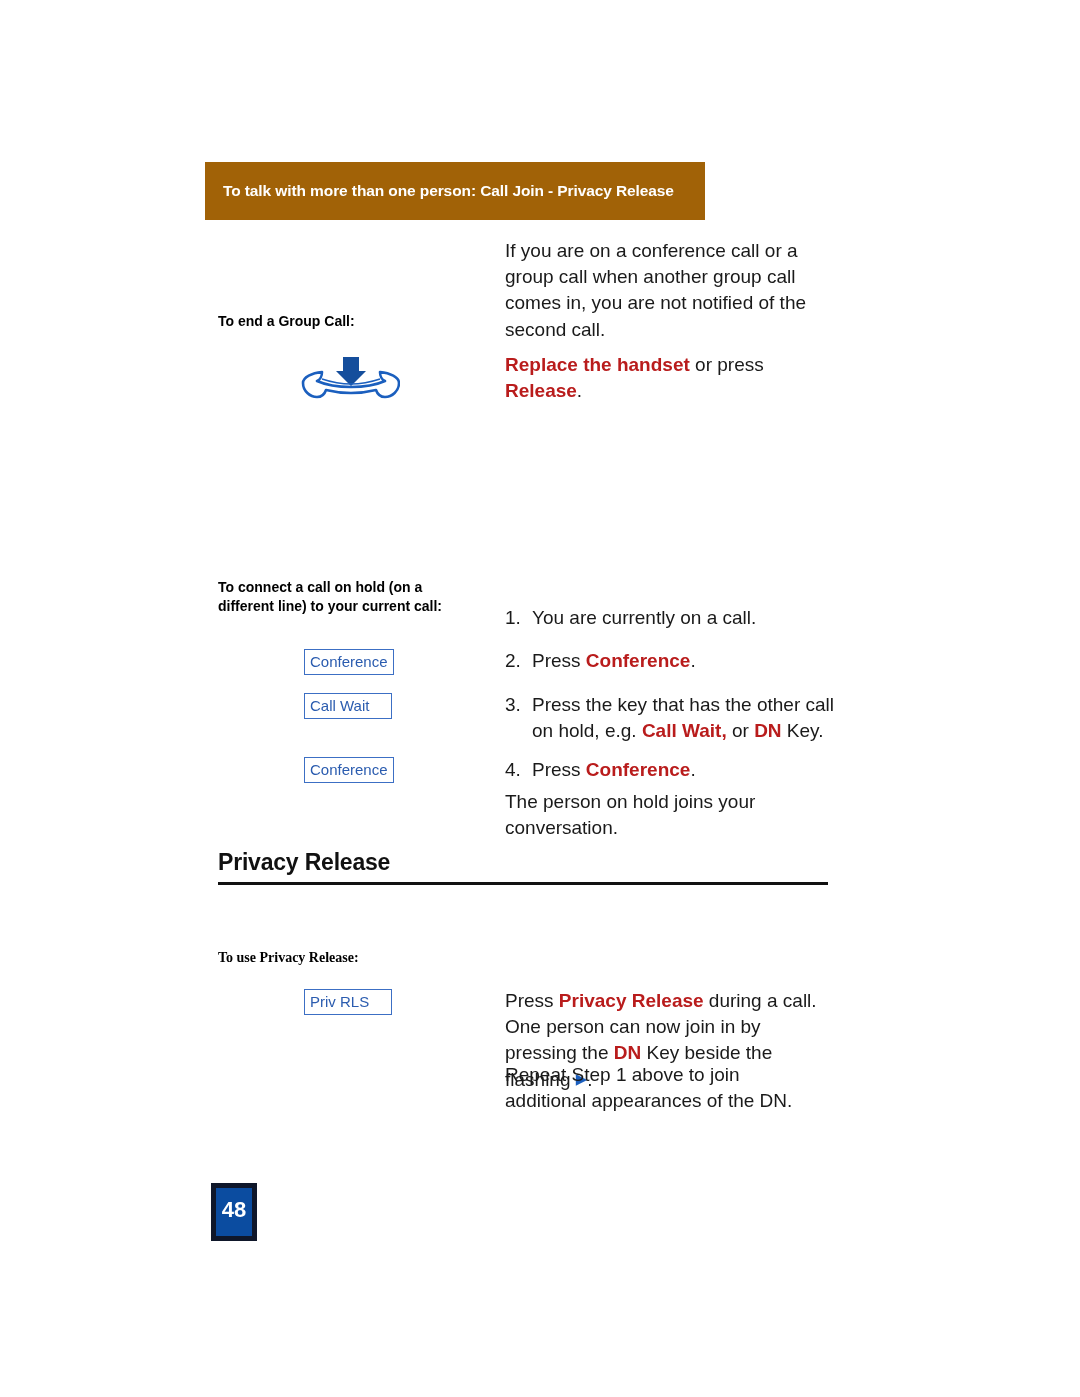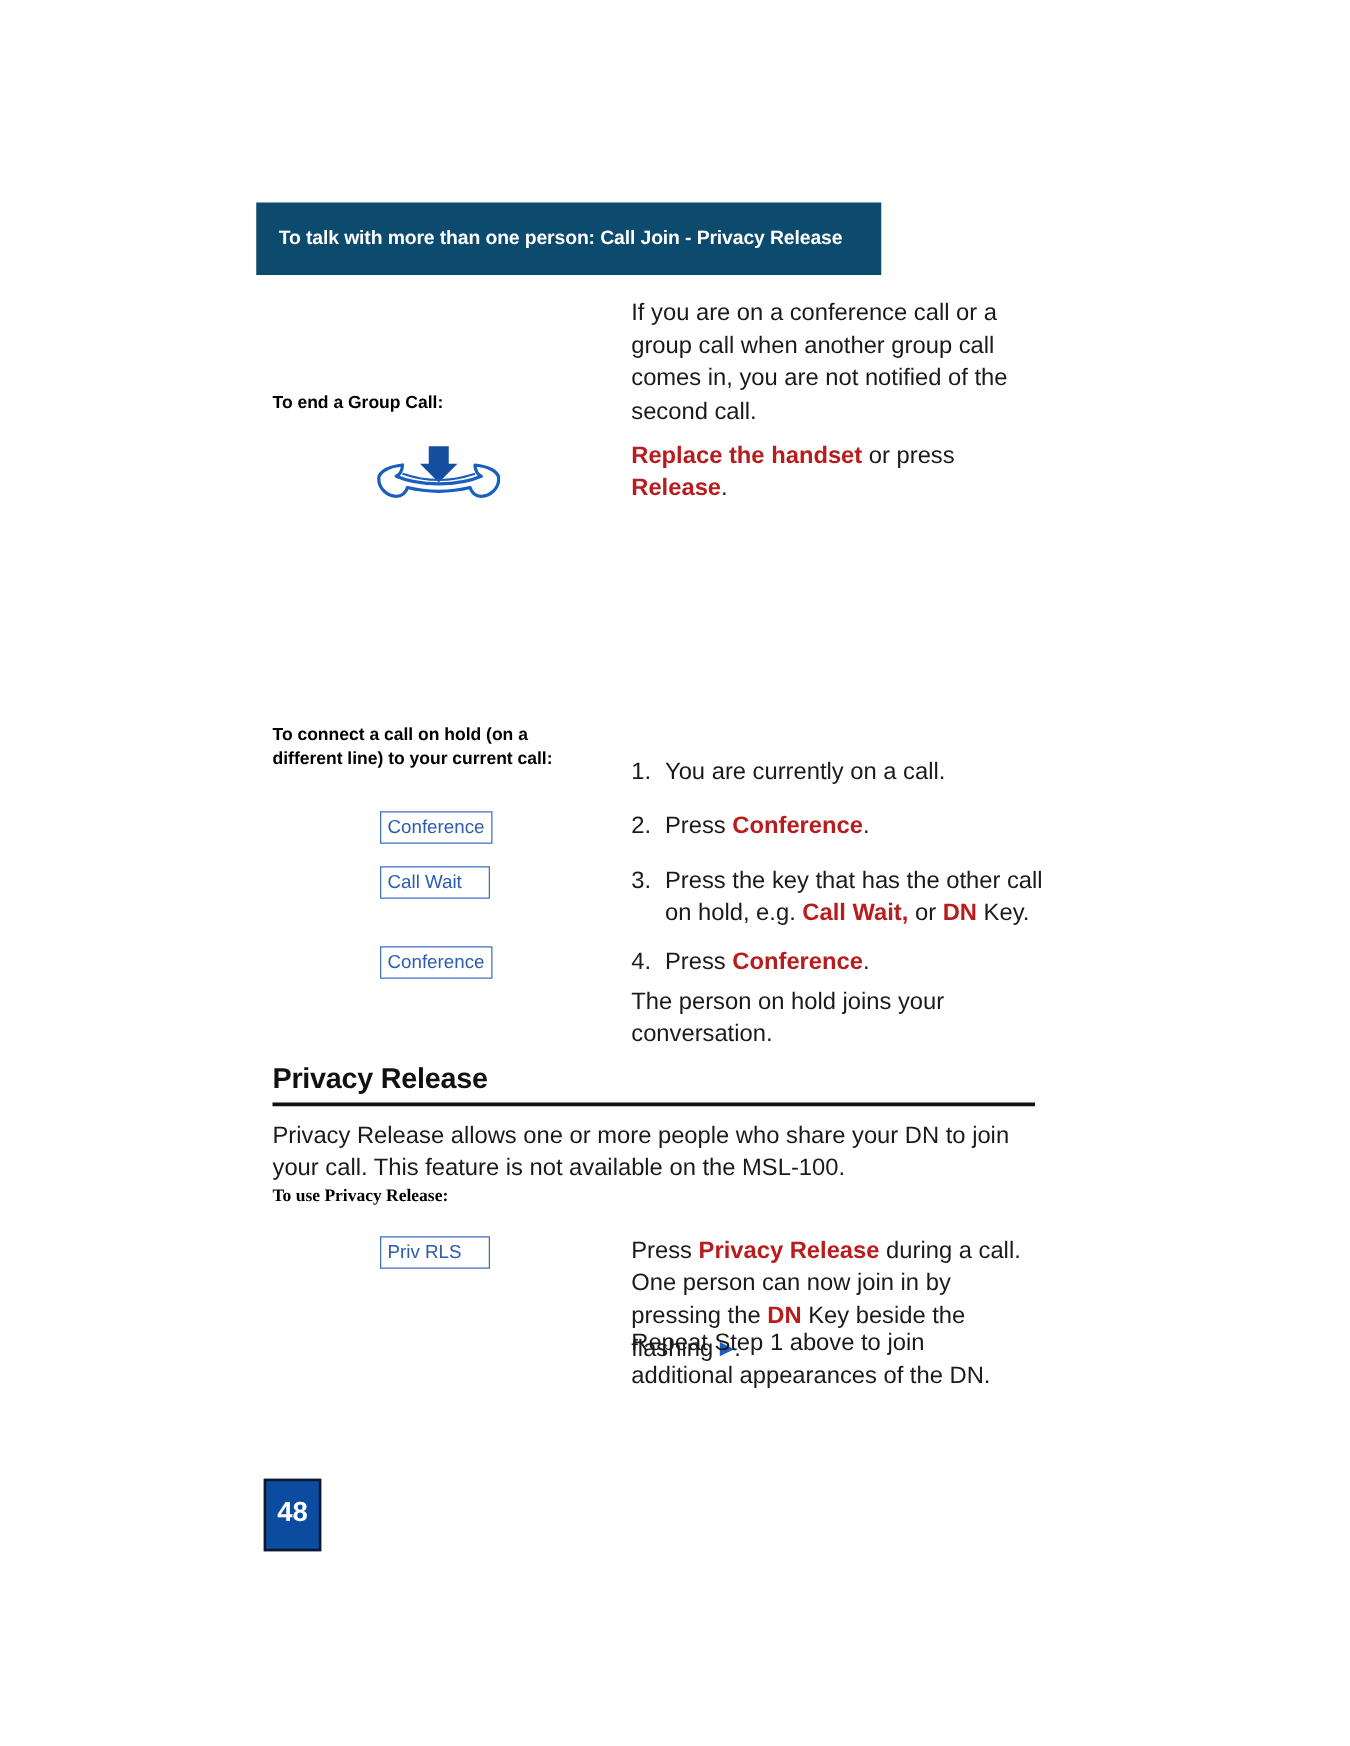--- a/index.html
+++ b/index.html
@@ -21,21 +21,21 @@
     inset: 0;
   }
 
   
   .banner {
     position: absolute;
     left: 205px;
     top: 162px;
     width: 500px;
     height: 58px;
-    background: #0c4a6e;
+    background: #a16207;
   }
   .banner-text {
     position: absolute;
     left: 18px;
     top: 50%;
     transform: translateY(-50%);
     color: #ffffff;
     font-size: 15.5px;
     font-weight: bold;
     letter-spacing: -0.1px;
@@ -146,21 +146,21 @@
   }
 
   
   .page-num {
     position: absolute;
     left: 211px;
     top: 1183px;
     width: 46px;
     height: 58px;
     background: #0B4CA0;
-    border: 2px solid #0f172a;
+    border: 5px solid #0f172a;
     box-sizing: border-box;
     padding-left: 24px;
   }
   .page-num span {
     position: absolute;
     left: 50%;
     top: 46%;
     transform: translate(-50%, -50%);
     color: #ffffff;
     font-size: 22px;
@@ -226,21 +226,20 @@
     <div class="step-body"><span>Press </span><span class="blue">Conference</span><span>.</span></div>
   </div>
 
   <div class="right-col body-text" style="top:789px; width:300px;">The person on hold joins your conversation.</div>
 
   <div class="section-head" style="top:849px;">
     <h2>Privacy Release</h2>
     <div class="section-rule"></div>
   </div>
 
-  <div class="body-text" style="position:absolute; left:218px; top:896px; width:612px;">Privacy Release allows one or more people who share your DN to join your call. This feature is not available on the MSL-100.</div>
 
   <div class="left-col side-label" style="top:949px;font-family:Liberation Serif, serif;">To use Privacy Release:</div>
 
   <div class="key-btn" style="left:304px; top:989px; width:88px;">Priv RLS</div>
 
   <div class="right-col body-text" style="top:988px; width:330px;"><span>Press </span><span class="blue">Privacy Release</span><span> during a call. One person can now join in by pressing the </span><span class="blue">DN</span><span> Key beside the flashing </span><span class="tri">▶</span><span>.</span></div>
 
   <div class="right-col body-text" style="top:1062px; width:320px;">Repeat Step 1 above to join additional appearances of the DN.</div>
 
   <div class="page-num">

